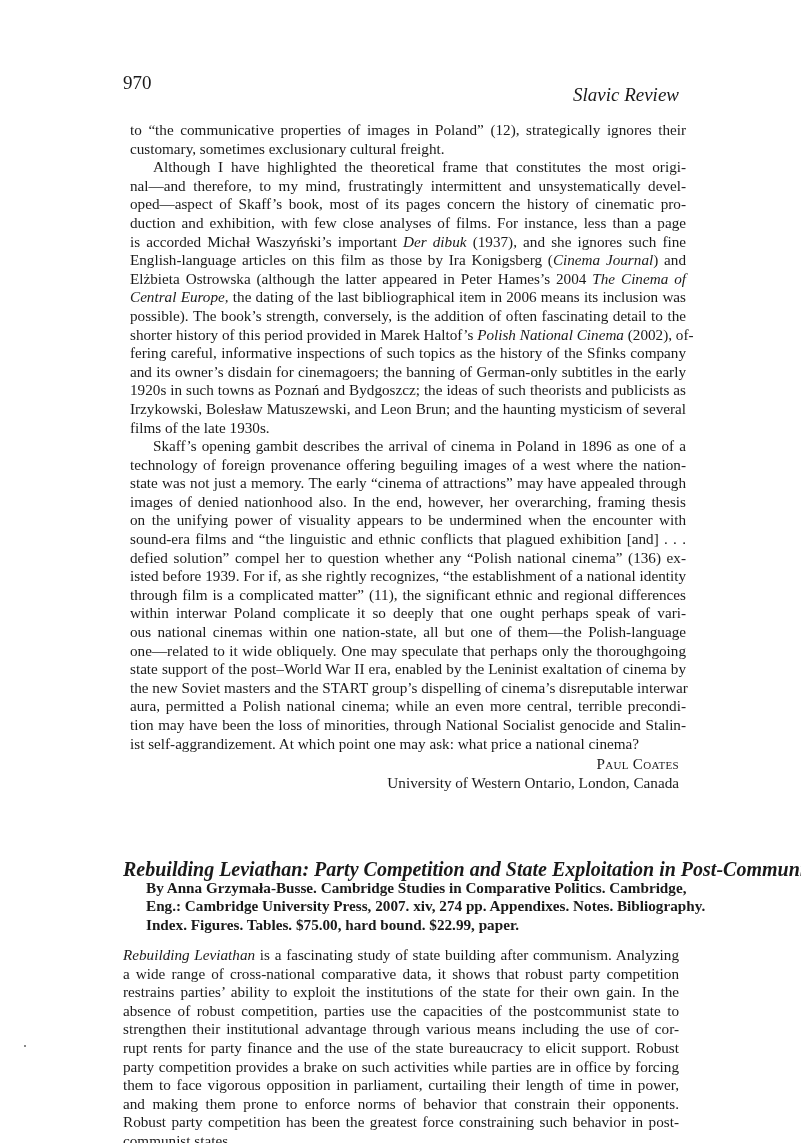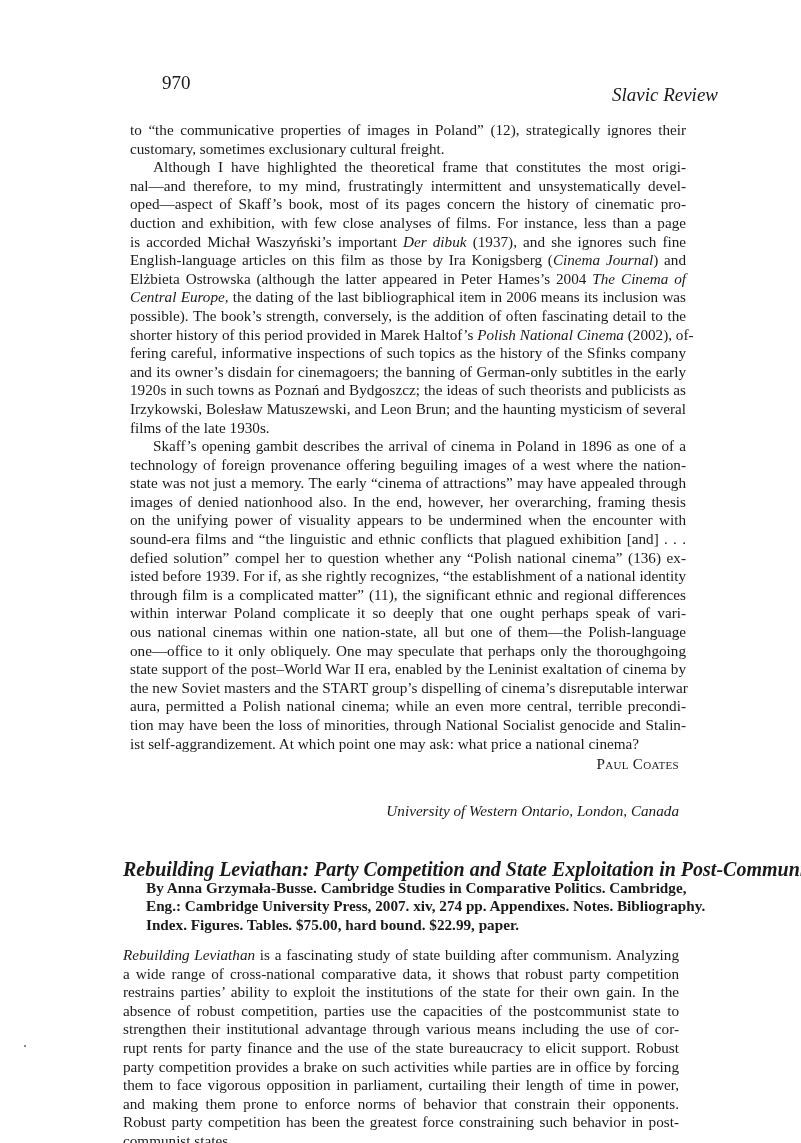--- a/index.html
+++ b/index.html
@@ -1,19 +1,19 @@
 <!DOCTYPE html>
 <html><head>
 <meta charset="utf-8">
 <style>
   html, body { margin: 0; padding: 0; background: #ffffff; }
   body { width: 801px; height: 1143px; position: relative; overflow: hidden;
          font-family: "Liberation Serif", "DejaVu Serif", serif; color: #1a1a1a; }
   .page { position: absolute; left: 123px; top: 0; width: 556px; }
-  .header { position: absolute; top: 72px; left: 0; width: 556px; height: 24px; margin-left: 39px; }
+  .header { position: absolute; top: 72px; left: 0; width: 556px; height: 24px; }
   .page-num { position: absolute; left: 0; top: 0; font-size: 19px; }
   .journal { position: absolute; right: 0; top: 12px; font-size: 19px; font-style: italic; }
   .block { position: absolute; left: 0; width: 556px; }
   .line { display: block; height: 18.6px; line-height: 18.6px; font-size: 15.2px;
           white-space: nowrap; text-align: justify; text-align-last: justify; }
   .line.last { text-align-last: left; }
   .line.indent { padding-left: 23px; }
   .sig { text-align: left; text-align-last: right; }
   .smallcaps { font-variant: small-caps; letter-spacing: 0.3px; }
   .hang { padding-left: 23px; font-weight: bold; }
@@ -55,33 +55,33 @@
       <span class="line">technology of foreign provenance offering beguiling images of a west where the nation-</span>
       <span class="line">state was not just a memory. The early “cinema of attractions” may have appealed through</span>
       <span class="line">images of denied nationhood also. In the end, however, her overarching, framing thesis</span>
       <span class="line">on the unifying power of visuality appears to be undermined when the encounter with</span>
       <span class="line">sound-era films and “the linguistic and ethnic conflicts that plagued exhibition [and] . . .</span>
       <span class="line">defied solution” compel her to question whether any “Polish national cinema” (136) ex-</span>
       <span class="line">isted before 1939. For if, as she rightly recognizes, “the establishment of a national identity</span>
       <span class="line">through film is a complicated matter” (11), the significant ethnic and regional differences</span>
       <span class="line">within interwar Poland complicate it so deeply that one ought perhaps speak of vari-</span>
       <span class="line">ous national cinemas within one nation-state, all but one of them—the Polish-language</span>
-      <span class="line">one—office to it only obliquely. One may speculate that perhaps only the thoroughgoing</span>
+      <span class="line">one—related to it wide obliquely. One may speculate that perhaps only the thoroughgoing</span>
       <span class="line">state support of the post–World War II era, enabled by the Leninist exaltation of cinema by</span>
       <span class="line">the new Soviet masters and the START group’s dispelling of cinema’s disreputable interwar</span>
       <span class="line">aura, permitted a Polish national cinema; while an even more central, terrible precondi-</span>
       <span class="line">tion may have been the loss of minorities, through National Socialist genocide and Stalin-</span>
       <span class="line last">ist self-aggrandizement. At which point one may ask: what price a national cinema?</span>
     </div>
 
   <div class="block" style="top:755px;">
     <span class="line sig smallcaps">Paul Coates</span>
   </div>
   <div class="block" style="top:774px;">
-    <span class="line sig" style="font-style:italic;margin-top:28px;">University of Western Ontario, London, Canada</span>
+    <span class="line sig" style="">University of Western Ontario, London, Canada</span>
   </div>
 
   <div class="block" style="top:860px;">
     <span class="line" style="font-size:20px;"><b><i>Rebuilding Leviathan: Party Competition and State Exploitation in Post-Communist Democracies.</i></b></span>
     <div id="citation-lines">
         <span class="line hang">By Anna Grzymała-Busse. Cambridge Studies in Comparative Politics. Cambridge,</span>
         <span class="line hang">Eng.: Cambridge University Press, 2007. xiv, 274 pp. Appendixes. Notes. Bibliography.</span>
         <span class="line hang last">Index. Figures. Tables. $75.00, hard bound. $22.99, paper.</span>
       </div>
   </div>

